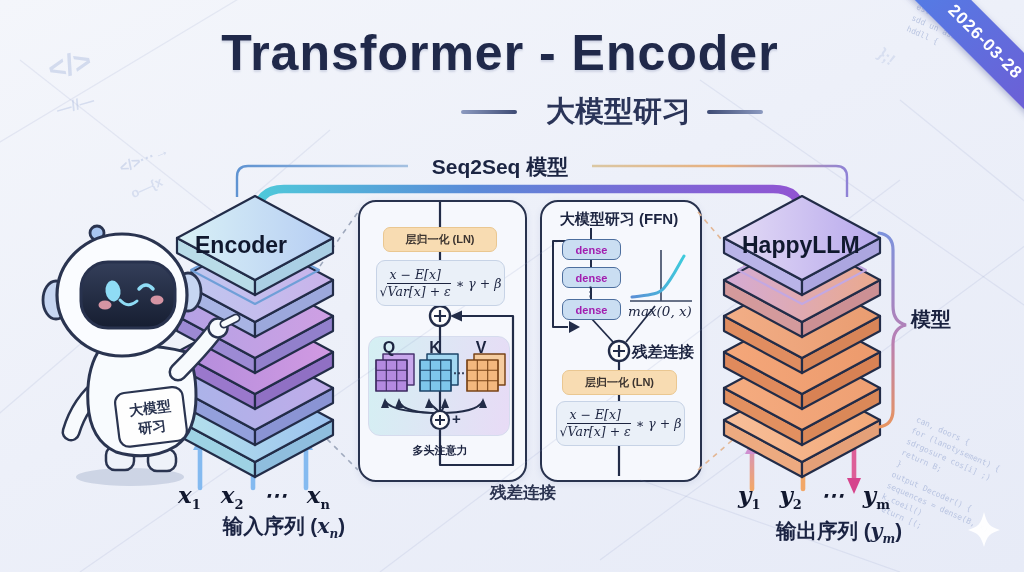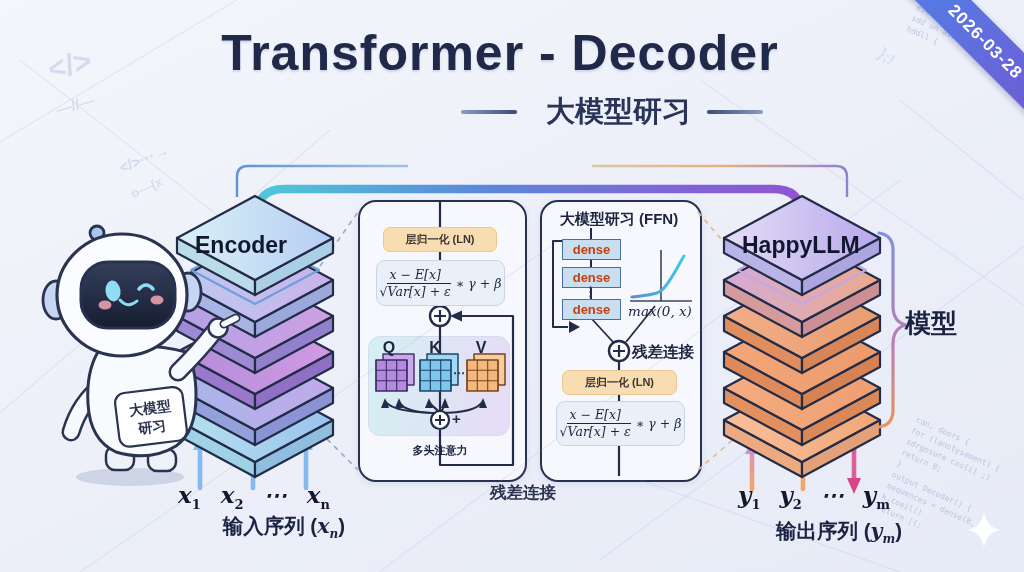--- a/index.html
+++ b/index.html
@@ -23,22 +23,22 @@
     display:flex;align-items:center;justify-content:center;font-size:11px;font-weight:bold;color:#3c3430;}
   .fbox{position:absolute;z-index:3;background:#eaf0f8;border:1.5px solid #c7d3e6;border-radius:9px;
     display:flex;align-items:center;justify-content:center;gap:5px;
     font-family:"DejaVu Serif",serif;font-style:italic;font-size:12.5px;color:#1c2440;}
   .frac{display:inline-flex;flex-direction:column;align-items:center;line-height:1.25;}
   .frac .num{border-bottom:1.4px solid #1c2440;padding:0 3px;}
   .frac .den .radicand{border-top:1.4px solid #1c2440;}
   .qkvbox{position:absolute;z-index:1;border-radius:12px;border:1px solid #d6dcee;
     background:linear-gradient(100deg,#d4f0f3 0%,#e8dbf6 100%);}
   .headlbl{position:absolute;z-index:3;width:30px;text-align:center;font-size:16px;font-weight:800;color:#1c2440;}
-  .densebox{position:absolute;z-index:3;background:#cadef2;border:1.5px solid #4c6e9e;border-radius:0;
-    display:flex;align-items:center;justify-content:center;font-size:13px;font-weight:600;color:#c2410c;}
+  .densebox{position:absolute;z-index:3;background:#cadef2;border:1.5px solid #4c6e9e;border-radius:7px;
+    display:flex;align-items:center;justify-content:center;font-size:11px;font-weight:600;color:#a21caf;}
   .cjk-cap{position:absolute;z-index:3;text-align:center;font-weight:bold;color:#242c48;}
   .tokenrow{position:absolute;z-index:3;display:flex;justify-content:space-between;align-items:baseline;
     font-family:"DejaVu Serif",serif;font-style:italic;font-weight:600;font-size:23px;color:#10172e;}
   .tokenrow sub{font-size:13px;font-style:normal;}
   .iocap{position:absolute;z-index:3;text-align:right;font-size:20.5px;font-weight:bold;color:#1a2342;}
   .iocap i{font-family:"DejaVu Serif",serif;font-weight:600;}
   .iocap sub{font-size:12px;}
   .ribbon{position:absolute;left:870px;top:22px;width:230px;height:40px;z-index:4;
     transform:rotate(45deg);background:linear-gradient(95deg,#4f82e8,#7258d2);
     display:flex;align-items:center;justify-content:center;
@@ -57,31 +57,32 @@
   <div class="decor abs" style="left:118px;top:150px;font-size:15px;transform:rotate(-22deg);opacity:.55;">&lt;/&gt;···→</div>
   <div class="decor abs" style="left:130px;top:180px;font-size:13px;transform:rotate(-24deg);opacity:.45;">o—{x</div>
   <div class="decor abs" style="left:878px;top:48px;font-size:16px;transform:rotate(38deg);opacity:.4;">};!</div>
   <div class="codeblock" style="left:910px;top:8px;transform:rotate(24deg);"><div>..(ten("bb[-i])</div><div>estitatele-(i; ; s')</div><div>sdd un assass]</div><div>hddll {</div></div>
   <div class="codeblock" style="left:892px;top:432px;transform:rotate(24deg);"><div>can, doors {</div><div>for (lanotysement) {</div><div>sdrgosure cos[i] ;)</div><div>return B;</div><div>}</div><div>output Decoder() {</div><div>sequences = dense(B, x)</div><div>k.coeil()</div><div>return [(;</div></div>
 
   <div class="ribbon">
     <span>2026-03-28</span>
   </div>
 
-  <div class="abs title z3">Transformer - Decoder</div>
+  <div class="abs title z3">Transformer - Encoder</div>
   <div class="abs subtitle-row z3">
     <span class="subdash"></span>
     <span class="subtitle">大模型研习</span>
     <span class="subdash r"></span>
   </div>
 
+  <div class="abs seq2seq-label z3">Seq2Seq 模型</div>
 
   <div class="abs stack-label z3" style="left:195px;top:232px;">Encoder</div>
   <div class="abs stack-label z3" style="left:742px;top:232px;">HappyLLM</div>
-  <div class="cjk-cap" style="left:895px;top:306px;width:72px;font-size:26px;color:#1a2240;">模型</div>
+  <div class="cjk-cap" style="left:895px;top:306px;width:72px;font-size:20px;color:#1a2240;">模型</div>
 
   <div class="panel" style="left:358px;top:200px;width:165px;height:278px;"></div>
   <div class="lnbox" style="left:383px;top:227px;width:112px;height:23px;">层归一化 (LN)</div>
   <div class="fbox" style="left:376px;top:260px;width:127px;height:44px;">
     <span class="frac">
         <span class="num">x − E[x]</span>
       <span class="den"><span>√</span><span class="radicand">Var[x] + ε</span></span>
       </span>
     <span>∗ γ + β</span>
   </div>

